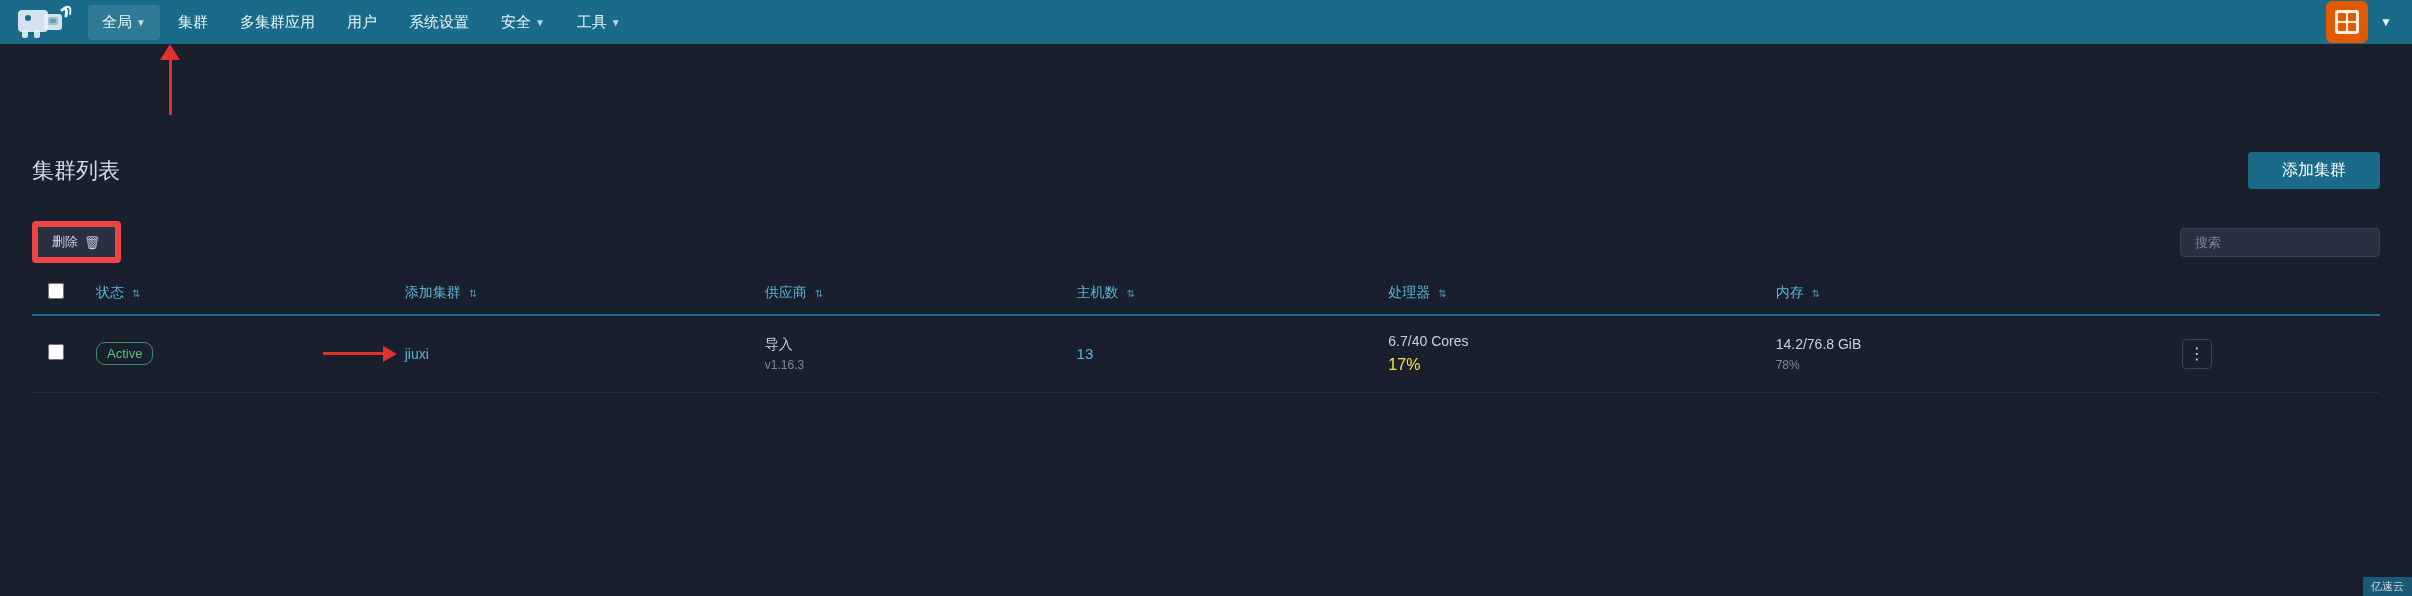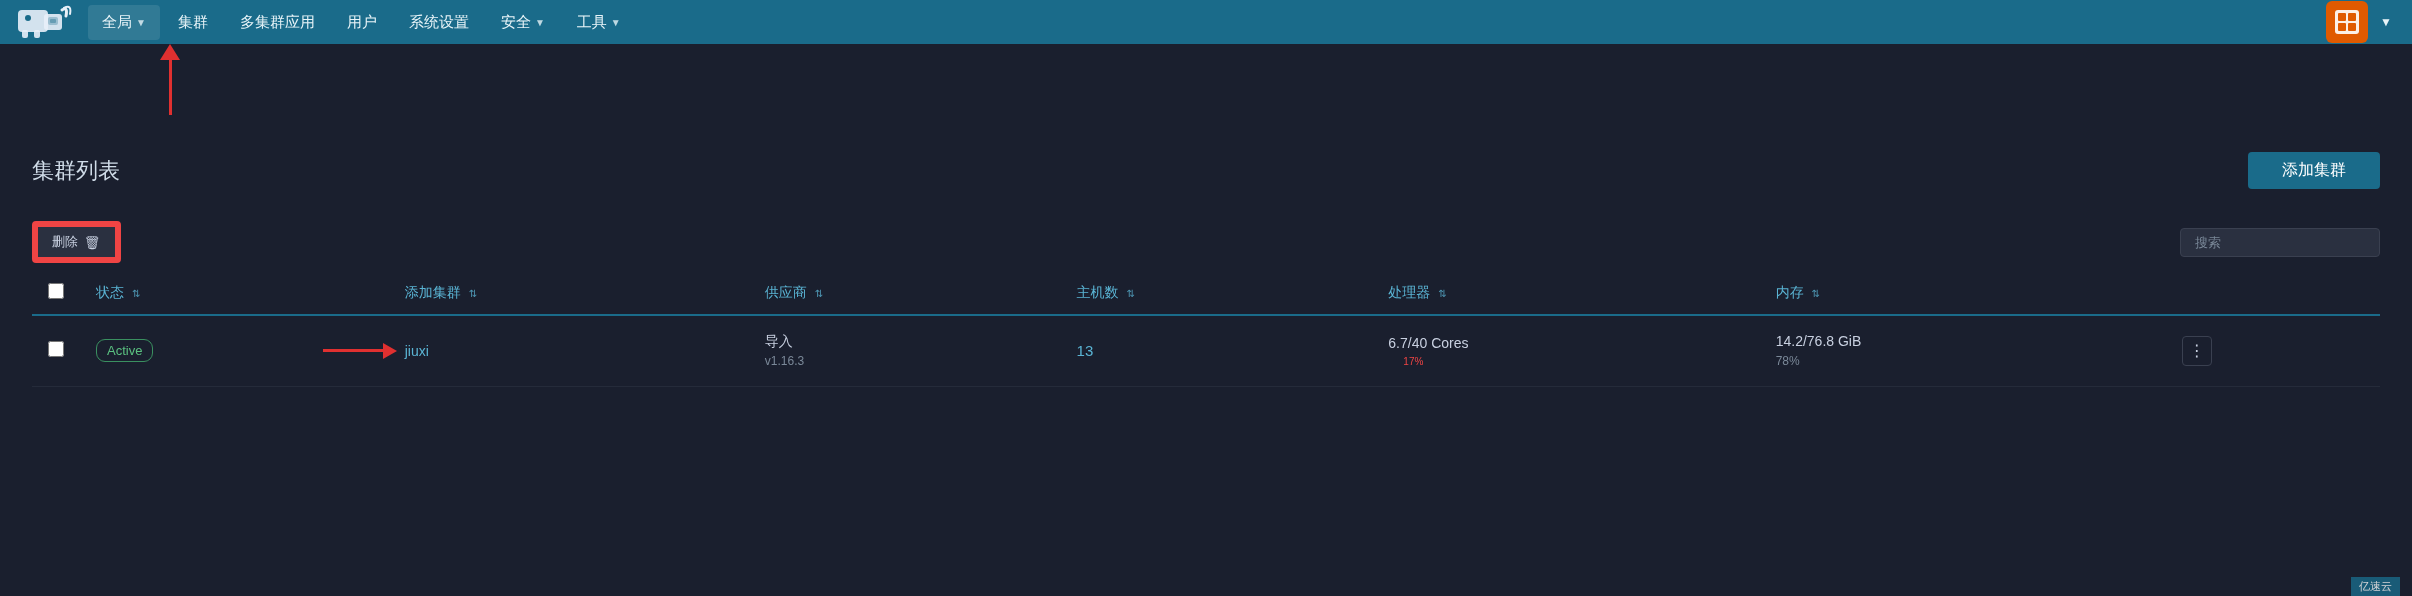--- a/index.html
+++ b/index.html
@@ -213,23 +213,22 @@
 
     .host-count {
       color: #5ab4d4;
       font-size: 15px;
     }
 
     .processor-info {
       line-height: 1.6;
     }
     .processor-pct {
-      color: #ef4444;
-      font-size: 10px;
-      margin-left: 15px;
+      color: #fde047;
+      font-size: 16px;
     }
 
     .memory-info {
       line-height: 1.6;
     }
     .memory-pct {
       color: #7a8898;
       font-size: 12px;
     }
 
@@ -249,21 +248,21 @@
 
     
     .annotation-container {
       position: relative;
     }
 
     
     .watermark {
       position: fixed;
       bottom: 0;
-      right: 12px;
+      right: 0;
       background-color: #1a6b8a;
       color: white;
       padding: 2px 8px;
       font-size: 11px;
       opacity: 0.8;
     }
   </style>
 </head>
 <body>
 

